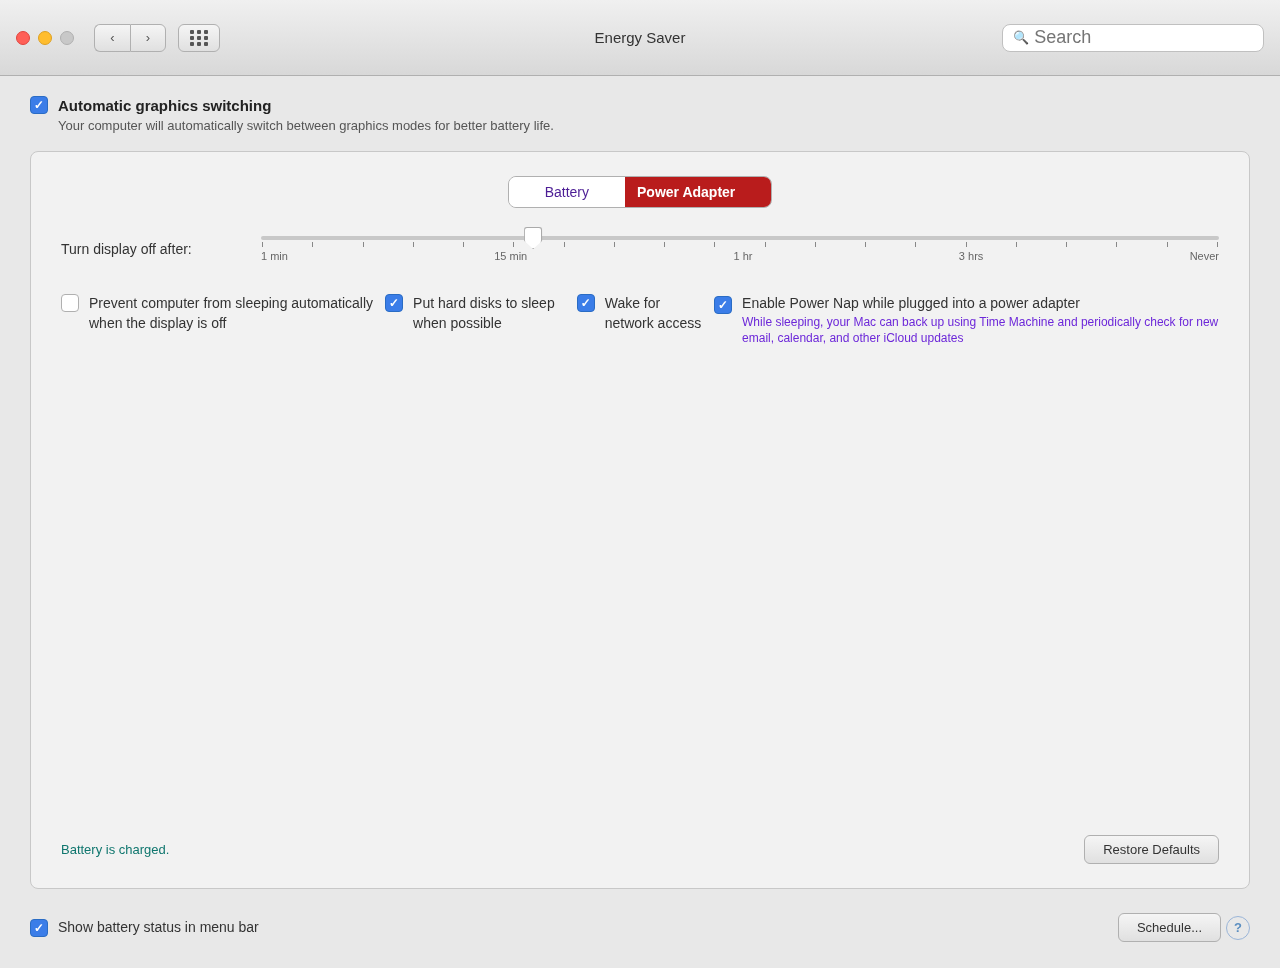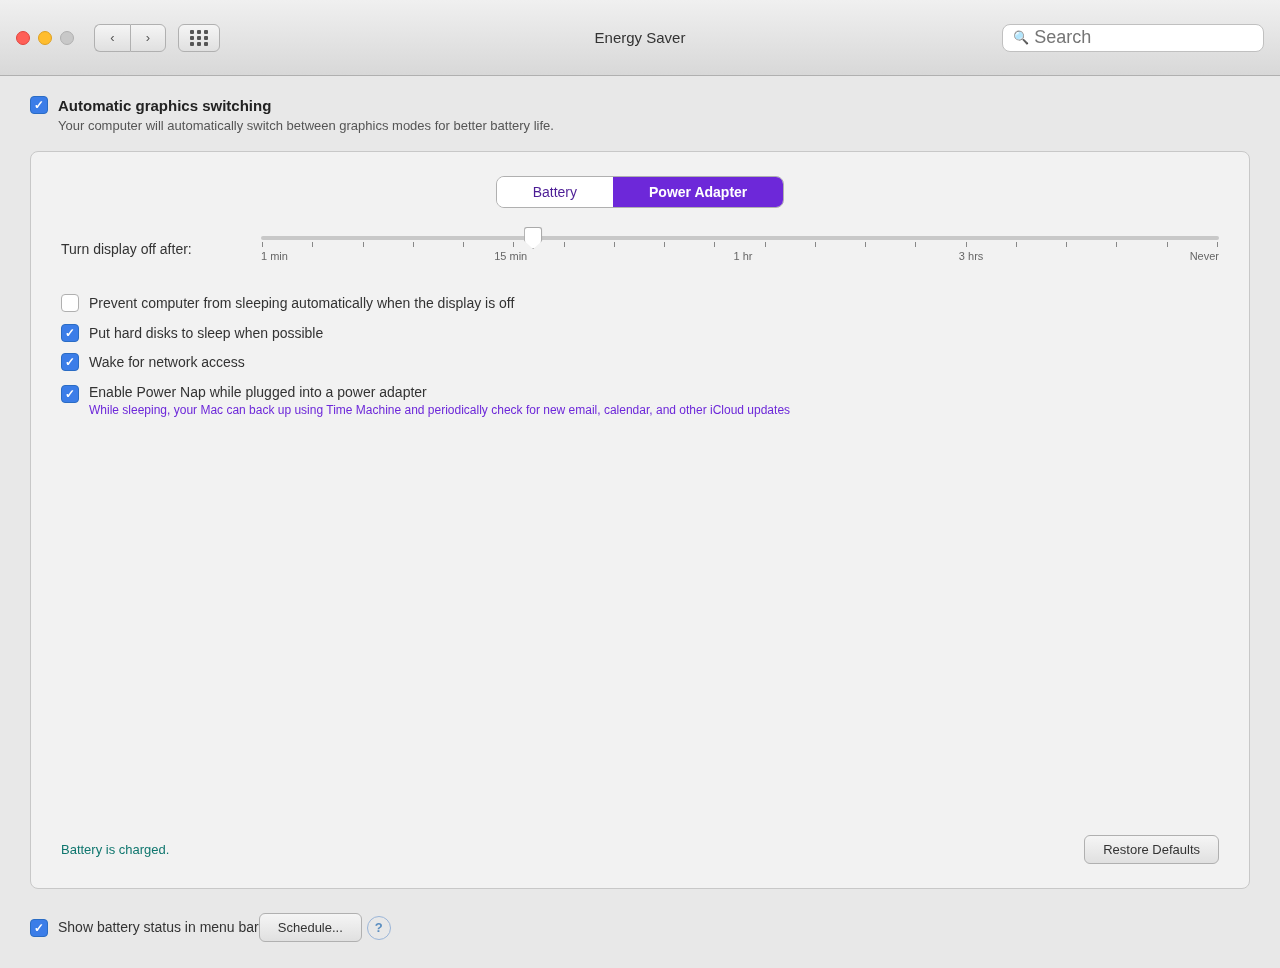--- a/index.html
+++ b/index.html
@@ -222,34 +222,35 @@
       border: none;
       outline: none;
     }
 
     .tab-btn.inactive {
       background: white;
       color: #4c1d95;
     }
 
     .tab-btn.active {
-      background: #6d28d9;
+      background: #b91c1c;
       color: white;
       font-weight: 600;
+      padding-left: 12px;
     }
 
     
     .slider-section {
       margin-bottom: 24px;
     }
 
     
     .options-section {
       display: flex;
-      flex-direction: column;
+      flex-direction: row;
       gap: 10px;
     }
 
     .option-row {
       display: flex;
       align-items: flex-start;
       gap: 10px;
     }
 
     .option-label {
@@ -287,20 +288,21 @@
       padding: 6px 18px;
       font-size: 13px;
       color: #333;
       cursor: pointer;
     }
 
     
     .bottom-bar {
       display: flex;
       align-items: center;
+      justify-content: space-between;
       padding: 10px 0 6px 0;
     }
 
     .bottom-left {
       display: flex;
       align-items: center;
       gap: 10px;
     }
 
     .bottom-right {

